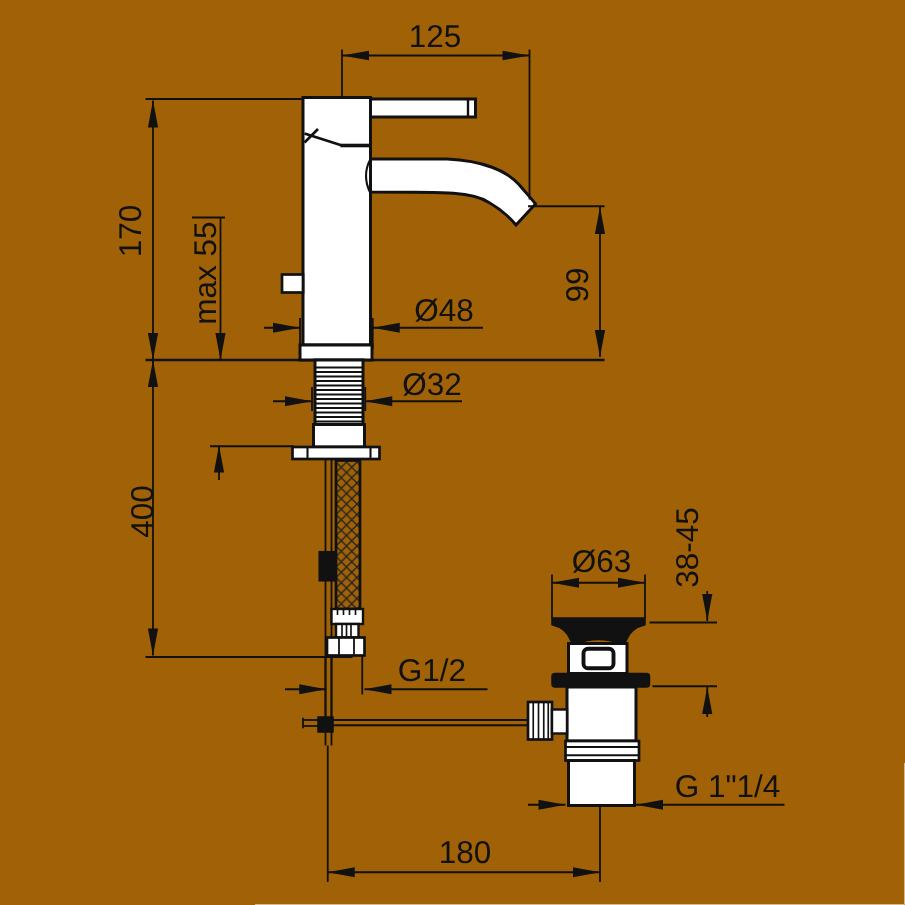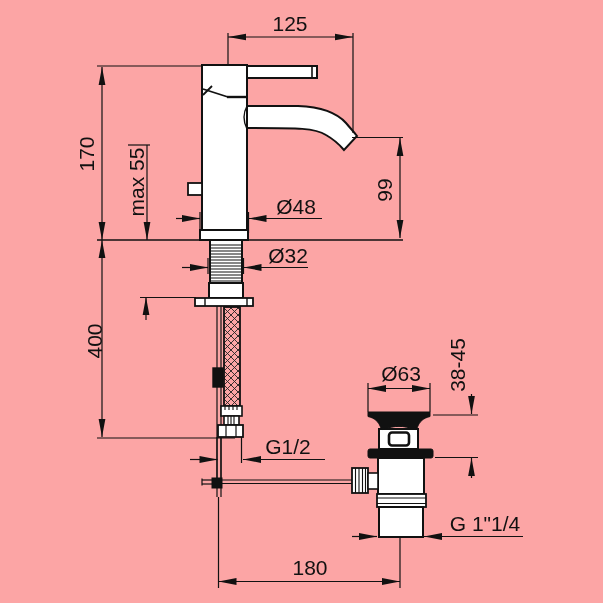--- a/index.html
+++ b/index.html
@@ -1,16 +1,16 @@
 <!DOCTYPE html>
 <html><head>
 <meta charset="utf-8">
 <style>
   html,body{margin:0;padding:0;background:#fff;width:603px;height:603px;overflow:hidden;}
-  #stage{position:relative;width:603px;height:603px;background:#fca5a5;}
+  #stage{position:relative;width:603px;height:603px;background:#a16207;}
   svg{position:absolute;left:0;top:0;}
   .dimtxt{font-family:"Liberation Sans","DejaVu Sans",sans-serif;font-size:21px;fill:#111;}
 </style>
 </head>
 <body>
 
 <div id="stage">
 <svg width="603" height="603" viewBox="0 0 603 603">
   <defs>
     <pattern id="hatch" width="7" height="7" patternUnits="userSpaceOnUse">

